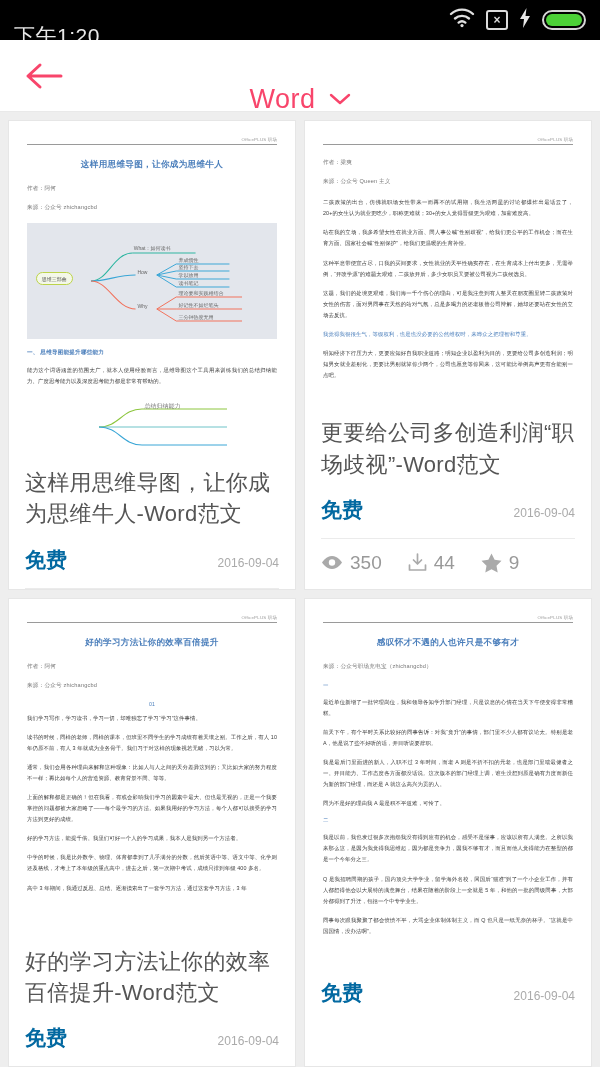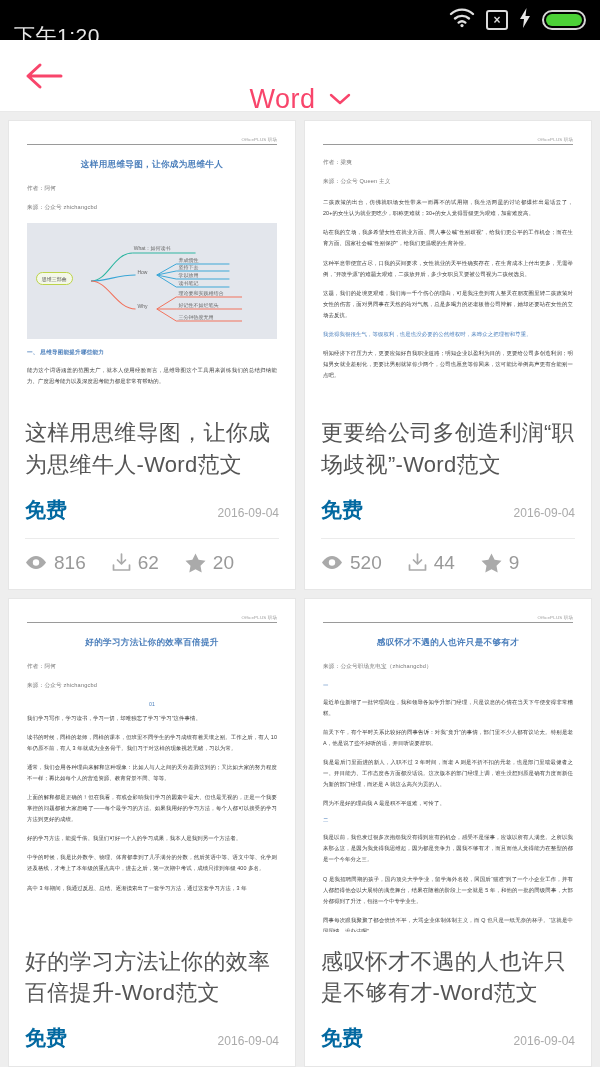--- a/index.html
+++ b/index.html
@@ -226,42 +226,20 @@
     </div>
 
     <div class="card-body">
       <div class="card-title">这样用思维导图，让你成为思维牛人-Word范文</div>
       <div class="card-row">
         <span class="price">免费</span>
         <span class="date">2016-09-04</span>
       </div>
     </div>
     <div class="card-sep"></div>
-    <div class="stats">
-      <span class="stat">
-        <svg width="22" height="15" viewBox="0 0 22 15">
-          <path d="M11 1 C17 1 21 7.5 21 7.5 C21 7.5 17 14 11 14 C5 14 1 7.5 1 7.5 C1 7.5 5 1 11 1 Z" fill="#aaa"></path>
-          <circle cx="11" cy="7.5" r="3.2" fill="#fff"></circle>
-        </svg>
-        <span>816</span>
-      </span>
-      <span class="stat">
-        <svg width="19" height="19" viewBox="0 0 19 19">
-          <path d="M9.5 1 L9.5 10 M5.5 7 L9.5 11 L13.5 7" stroke="#aaa" stroke-width="1.7" fill="none" stroke-linecap="round" stroke-linejoin="round"></path>
-          <path d="M1.5 12 L1.5 17 L17.5 17 L17.5 12" stroke="#aaa" stroke-width="1.7" fill="none" stroke-linecap="round" stroke-linejoin="round"></path>
-        </svg>
-        <span>62</span>
-      </span>
-      <span class="stat">
-        <svg width="21" height="20" viewBox="0 0 21 20">
-          <path d="M10.5 0.5 L13.6 6.8 L20.5 7.8 L15.5 12.7 L16.7 19.5 L10.5 16.3 L4.3 19.5 L5.5 12.7 L0.5 7.8 L7.4 6.8 Z" fill="#aaa"></path>
-        </svg>
-        <span>20</span>
-      </span>
-    </div>
   </div>
 
   <div class="card">
     <div class="preview">
       <div class="doc-watermark">OfficePLUS 职场</div>
       <div class="doc-rule"></div>
       <div class="doc-meta">作者：梁爽</div>
       <div class="doc-meta">来源：公众号 Queen 主义</div>
       <div class="doc-p">二孩政策的出台，仿佛就职场女性带来一而再不的试用期，我生活两星的讨论都爆炸出最话云了，20+的女生认为就业更吃少，职称更难就；30+的女人觉得晋级更为艰难，加薪难度高。</div>
       <div class="doc-p">站在我的立场，我多希望女性在就业方面、同人事公喊“性别歧视”，给我们更公平的工作机会；而在生育方面、国家社会喊“性别保护”，给我们更温暖的生育补偿。</div>
@@ -279,21 +257,21 @@
         <span class="date">2016-09-04</span>
       </div>
     </div>
     <div class="card-sep"></div>
     <div class="stats">
       <span class="stat">
         <svg width="22" height="15" viewBox="0 0 22 15">
           <path d="M11 1 C17 1 21 7.5 21 7.5 C21 7.5 17 14 11 14 C5 14 1 7.5 1 7.5 C1 7.5 5 1 11 1 Z" fill="#aaa"></path>
           <circle cx="11" cy="7.5" r="3.2" fill="#fff"></circle>
         </svg>
-        <span>520</span>
+        <span>350</span>
       </span>
       <span class="stat">
         <svg width="19" height="19" viewBox="0 0 19 19">
           <path d="M9.5 1 L9.5 10 M5.5 7 L9.5 11 L13.5 7" stroke="#aaa" stroke-width="1.7" fill="none" stroke-linecap="round" stroke-linejoin="round"></path>
           <path d="M1.5 12 L1.5 17 L17.5 17 L17.5 12" stroke="#aaa" stroke-width="1.7" fill="none" stroke-linecap="round" stroke-linejoin="round"></path>
         </svg>
         <span>44</span>
       </span>
       <span class="stat">
         <svg width="21" height="20" viewBox="0 0 21 20">
@@ -339,21 +317,20 @@
       <div class="doc-p">最近单位新增了一批管理岗位，我和领导各知学升部门经理，只是议息的心情在当天下午便变得非常糟糕。</div>
       <div class="doc-p">前天下午，有个平时关系比较好的同事告诉：对我“竟升”的事情，部门里不少人都有议论太。特别是老 A，他是说了些不好听的话，开目听说要辞职。</div>
       <div class="doc-p">我是最后门里面进的新人，入职不过 3 年时间，而老 A 则是不折不扣的元老，也是部门里喘最健者之一。开目能力、工作态度各方面都没话说。这次版本的部门经理上调，谁生没想到原是确有力度而新任为新的部门经理，而还是 A 就这么高兴为贡的人。</div>
       <div class="doc-p">同为不是好的理由我 A 最是积不平道难，可怜了。</div>
       <div class="doc-sub">二</div>
       <div class="doc-p">我是以前，我也发过很多次抱怨我没有得到应有的机会，感受不是懂事，应该以所有人满意。之所以我来那么这，是因为我觉得我思维起，因为都是竞争力，因我不够有才，而且而他人觉得能力在整型的都是一个今年分之三。</div>
       <div class="doc-p">Q 是我招聘同期的孩子，国内顶尖大学学业，留学海外名校，回国后“猫准”到了一个小企业工作，并有人都想得他会以大展特的满意舞台，结果在随着的阶段上一全就是 5 年，和他的一批的同级同事，大部分都得到了升迁，包括一个中专学业生。</div>
       <div class="doc-p">同事每次跟我聚聚了都会愤愤不平，大骂企业体制体制主义，而 Q 也只是一纸无奈的杯子。“这就是中国国情，没办法啊”。</div>
     </div>
     <div class="card-body">
-      <div class="card-title">感叹怀才不遇的人也许只是不够有才-Word范文</div>
       <div class="card-row">
         <span class="price">免费</span>
         <span class="date">2016-09-04</span>
       </div>
     </div>
   </div>
 
 </div>
 
 </body></html>

